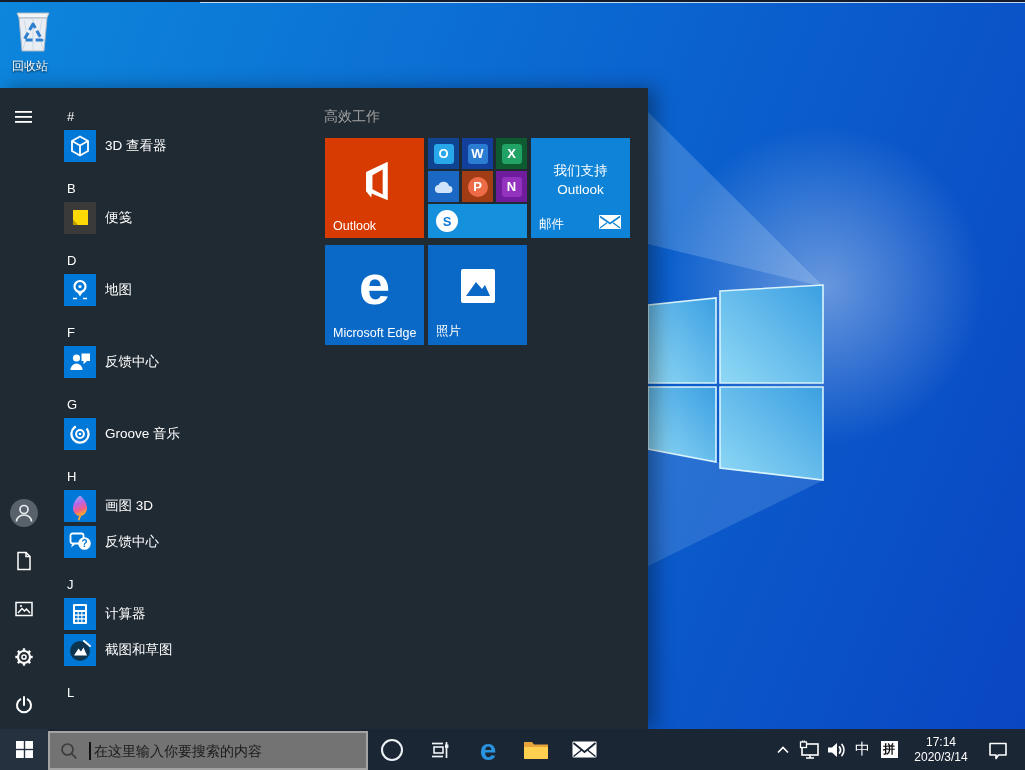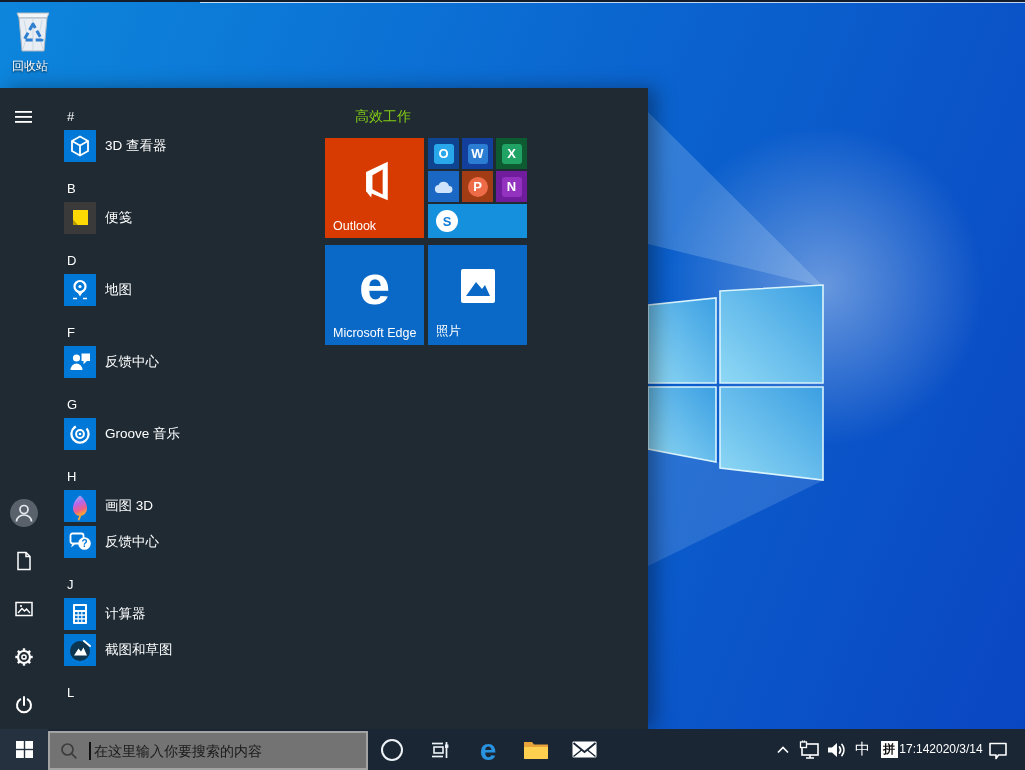--- a/index.html
+++ b/index.html
@@ -28,21 +28,21 @@
   #rail-bottom{position:absolute;bottom:0;left:0;}
   
   #app-list{position:absolute;left:48px;top:0;width:272px;height:641px;padding-top:16px;box-sizing:border-box;overflow:hidden;}
   .sec-hdr{height:24px;display:flex;align-items:center;padding-left:19px;color:#fff;font-size:13px;}
   .sec-gap{height:12px;}
   .app-row{height:36px;display:flex;align-items:center;}
   .app-icon{width:32px;height:32px;margin-left:16px;flex:none;background:#0078d7;display:flex;align-items:center;justify-content:center;}
   .app-icon.dark{background:#3a3a3a;}
   .app-label{margin-left:9px;font-size:13.5px;color:#fff;white-space:nowrap;}
   
-  #tiles-title{position:absolute;left:324px;top:20px;color:#84cc16;font-size:14px;margin-left:31px;}
+  #tiles-title{position:absolute;left:324px;top:20px;color:#a3a3a3;font-size:14px;}
   .tile{position:absolute;width:99px;height:100px;color:#fff;box-sizing:border-box;}
   .tile-label{position:absolute;left:8px;bottom:5px;font-size:12.5px;}
   #tile-office{left:325px;top:50px;background:#d83b01;}
   #tile-group{left:428px;top:50px;background:transparent;}
   #tile-mail{left:531px;top:50px;background:#0f83d7;}
   #tile-edge{left:325px;top:157px;background:#0a69c7;}
   #tile-photos{left:428px;top:157px;background:#0a69c7;}
   .mini-cell{position:absolute;display:flex;align-items:center;justify-content:center;}
   .mini-sq{width:20px;height:20px;border-radius:3px;display:flex;align-items:center;justify-content:center;
     color:#fff;font-size:13px;font-weight:bold;}
@@ -59,21 +59,21 @@
   #search-caret{position:absolute;left:39px;top:9px;width:1.5px;height:18px;background:#111;}
   #search-input{position:absolute;left:44px;top:0;width:260px;height:100%;border:none;outline:none;background:transparent;
     font-size:14px;color:#111;font-family:"Liberation Sans","DejaVu Sans",sans-serif;padding:0;}
   #search-input::placeholder{color:#1b1b1b;opacity:1;}
   .tb-btn{position:absolute;top:0;width:48px;height:41px;display:flex;align-items:center;justify-content:center;}
   #tray{position:absolute;right:0;top:0;height:41px;display:flex;align-items:center;padding-right:8px;}
   .tray-item{height:41px;display:flex;align-items:center;justify-content:center;color:#fff;}
   #tray-lang{width:25px;font-size:15px;}
   #tray-ime{width:28px;}
   #ime-box{width:17px;height:17px;background:#fff;color:#111;font-size:12px;font-weight:bold;display:flex;align-items:center;justify-content:center;}
-  #tray-clock{width:76px;flex-direction:row;font-size:12px;line-height:15px;text-align:center;}
+  #tray-clock{width:76px;flex-direction:column;font-size:12px;line-height:15px;text-align:center;}
   .w22{width:26px}.w27{width:27px}.w38{width:38px}
 </style>
 </head>
 <body>
 
 <div id="wallpaper">
   <svg width="1025" height="729">
     <defs>
       <linearGradient id="paneG" x1="0" y1="1" x2="1" y2="0">
         <stop offset="0" stop-color="#90d9f5"></stop>
@@ -346,20 +346,32 @@
       <span class="mini-sq" style="background:#ed6c47;border-radius:50%;">P</span>
     </div>
     <div class="mini-cell" style="left:68px;top:33px;width:31px;height:31px;background:#6f1d9c;">
       <span class="mini-sq" style="background:#9332bf;">N</span>
     </div>
     <div class="mini-cell" style="left:0;top:66px;width:99px;height:34px;background:#1590dc;justify-content:flex-start;padding-left:8px;box-sizing:border-box;">
       <span class="mini-sq" style="background:#fff;color:#0f7bd7;border-radius:50%;width:22px;height:22px;">S</span>
     </div>
   </div>
 
+  <div class="tile" id="tile-mail">
+    <div id="mail-center">
+      <div>我们支持</div>
+      <div>Outlook</div>
+    </div>
+    <div class="tile-label">邮件</div>
+    <svg id="mail-env" width="22" height="16">
+      <rect x="0" y="1" width="22" height="14" rx="1" fill="#fff"></rect>
+      <polyline points="1,2.5 11,9.5 21,2.5" fill="none" stroke="#0f83d7" stroke-width="1.6"></polyline>
+      <path d="M1,14 L8,8.8 M21,14 L14,8.8" stroke="#0f83d7" stroke-width="1.2"></path>
+    </svg>
+  </div>
 
   <div class="tile" id="tile-edge">
     <div id="edge-e">e</div>
     <div class="tile-label">Microsoft Edge</div>
   </div>
 
   <div class="tile" id="tile-photos">
     <svg id="photos-icon" width="38" height="38">
       <rect x="2" y="2" width="34" height="34" rx="2" fill="#fff"></rect>
       <polygon points="7,29 17,15 23,22 26,18 31,29" fill="#0a69c7"></polygon>

